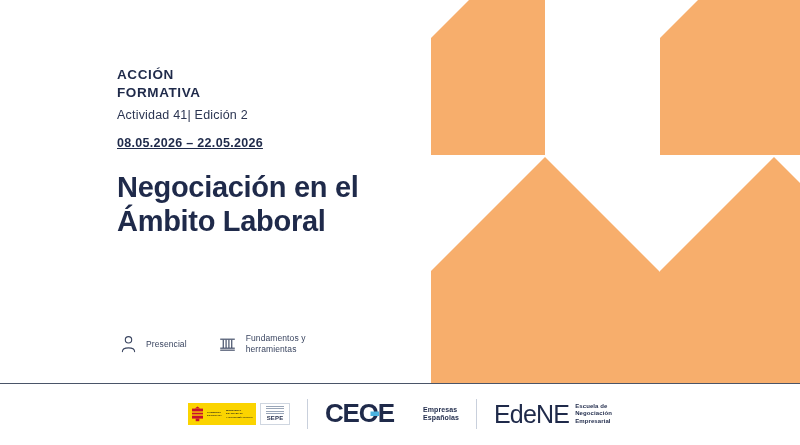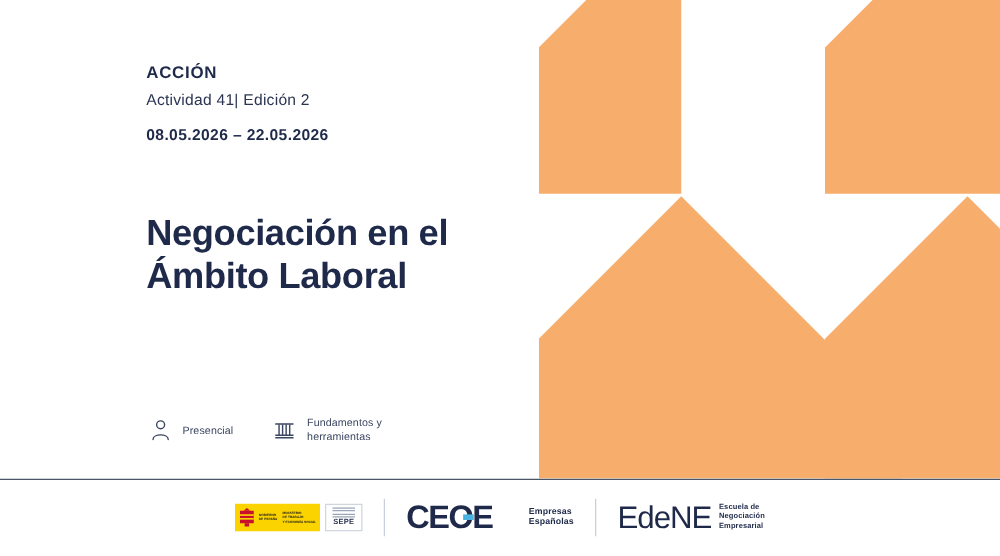--- a/index.html
+++ b/index.html
@@ -39,21 +39,21 @@
   .content {
     position: absolute;
     left: 0; top: 0;
     width: 431px;
     height: 383px;
   }
 
   .eyebrow {
     position: absolute;
     left: 117px;
-    top: 49px;
+    top: 66px;
     width: 290px;
   }
   .eyebrow-line {
     font-size: 13.5px;
     font-weight: bold;
     letter-spacing: 0.6px;
     line-height: 18px;
     color: #1f2a4a;
   }
   .activity {
@@ -63,20 +63,21 @@
     letter-spacing: 0.2px;
     line-height: 16px;
     color: #2b3552;
   }
   .dates {
     margin-top: 13px;
     font-size: 12.5px;
     font-weight: bold;
     letter-spacing: 0.3px;
     color: #1f2a4a;
+    text-decoration: underline;
   }
 
   .title {
     position: absolute;
     left: 117px;
     top: 170px;
     width: 300px;
     font-size: 29px;
     font-weight: bold;
     line-height: 34px;
@@ -260,20 +261,21 @@
       <polygon points="0,271 114,157 290,333 290,383 0,383" fill="#f7ae6c"></polygon>
 
       <polygon points="229,271 343,157 369,183 369,383 229,383" fill="#f7ae6c"></polygon>
     </svg>
   </div>
 
   <div class="content">
 
     <div class="eyebrow">
       <div class="eyebrow-line">ACCIÓN</div>
+      <div class="eyebrow-line">FORMATIVA</div>
       <div class="activity">Actividad 41| Edición 2</div>
       <div class="dates">08.05.2026 – 22.05.2026</div>
     </div>
 
     <div class="title">
       <div>Negociación en el</div>
       <div>Ámbito Laboral</div>
     </div>
 
     <div class="meta">

